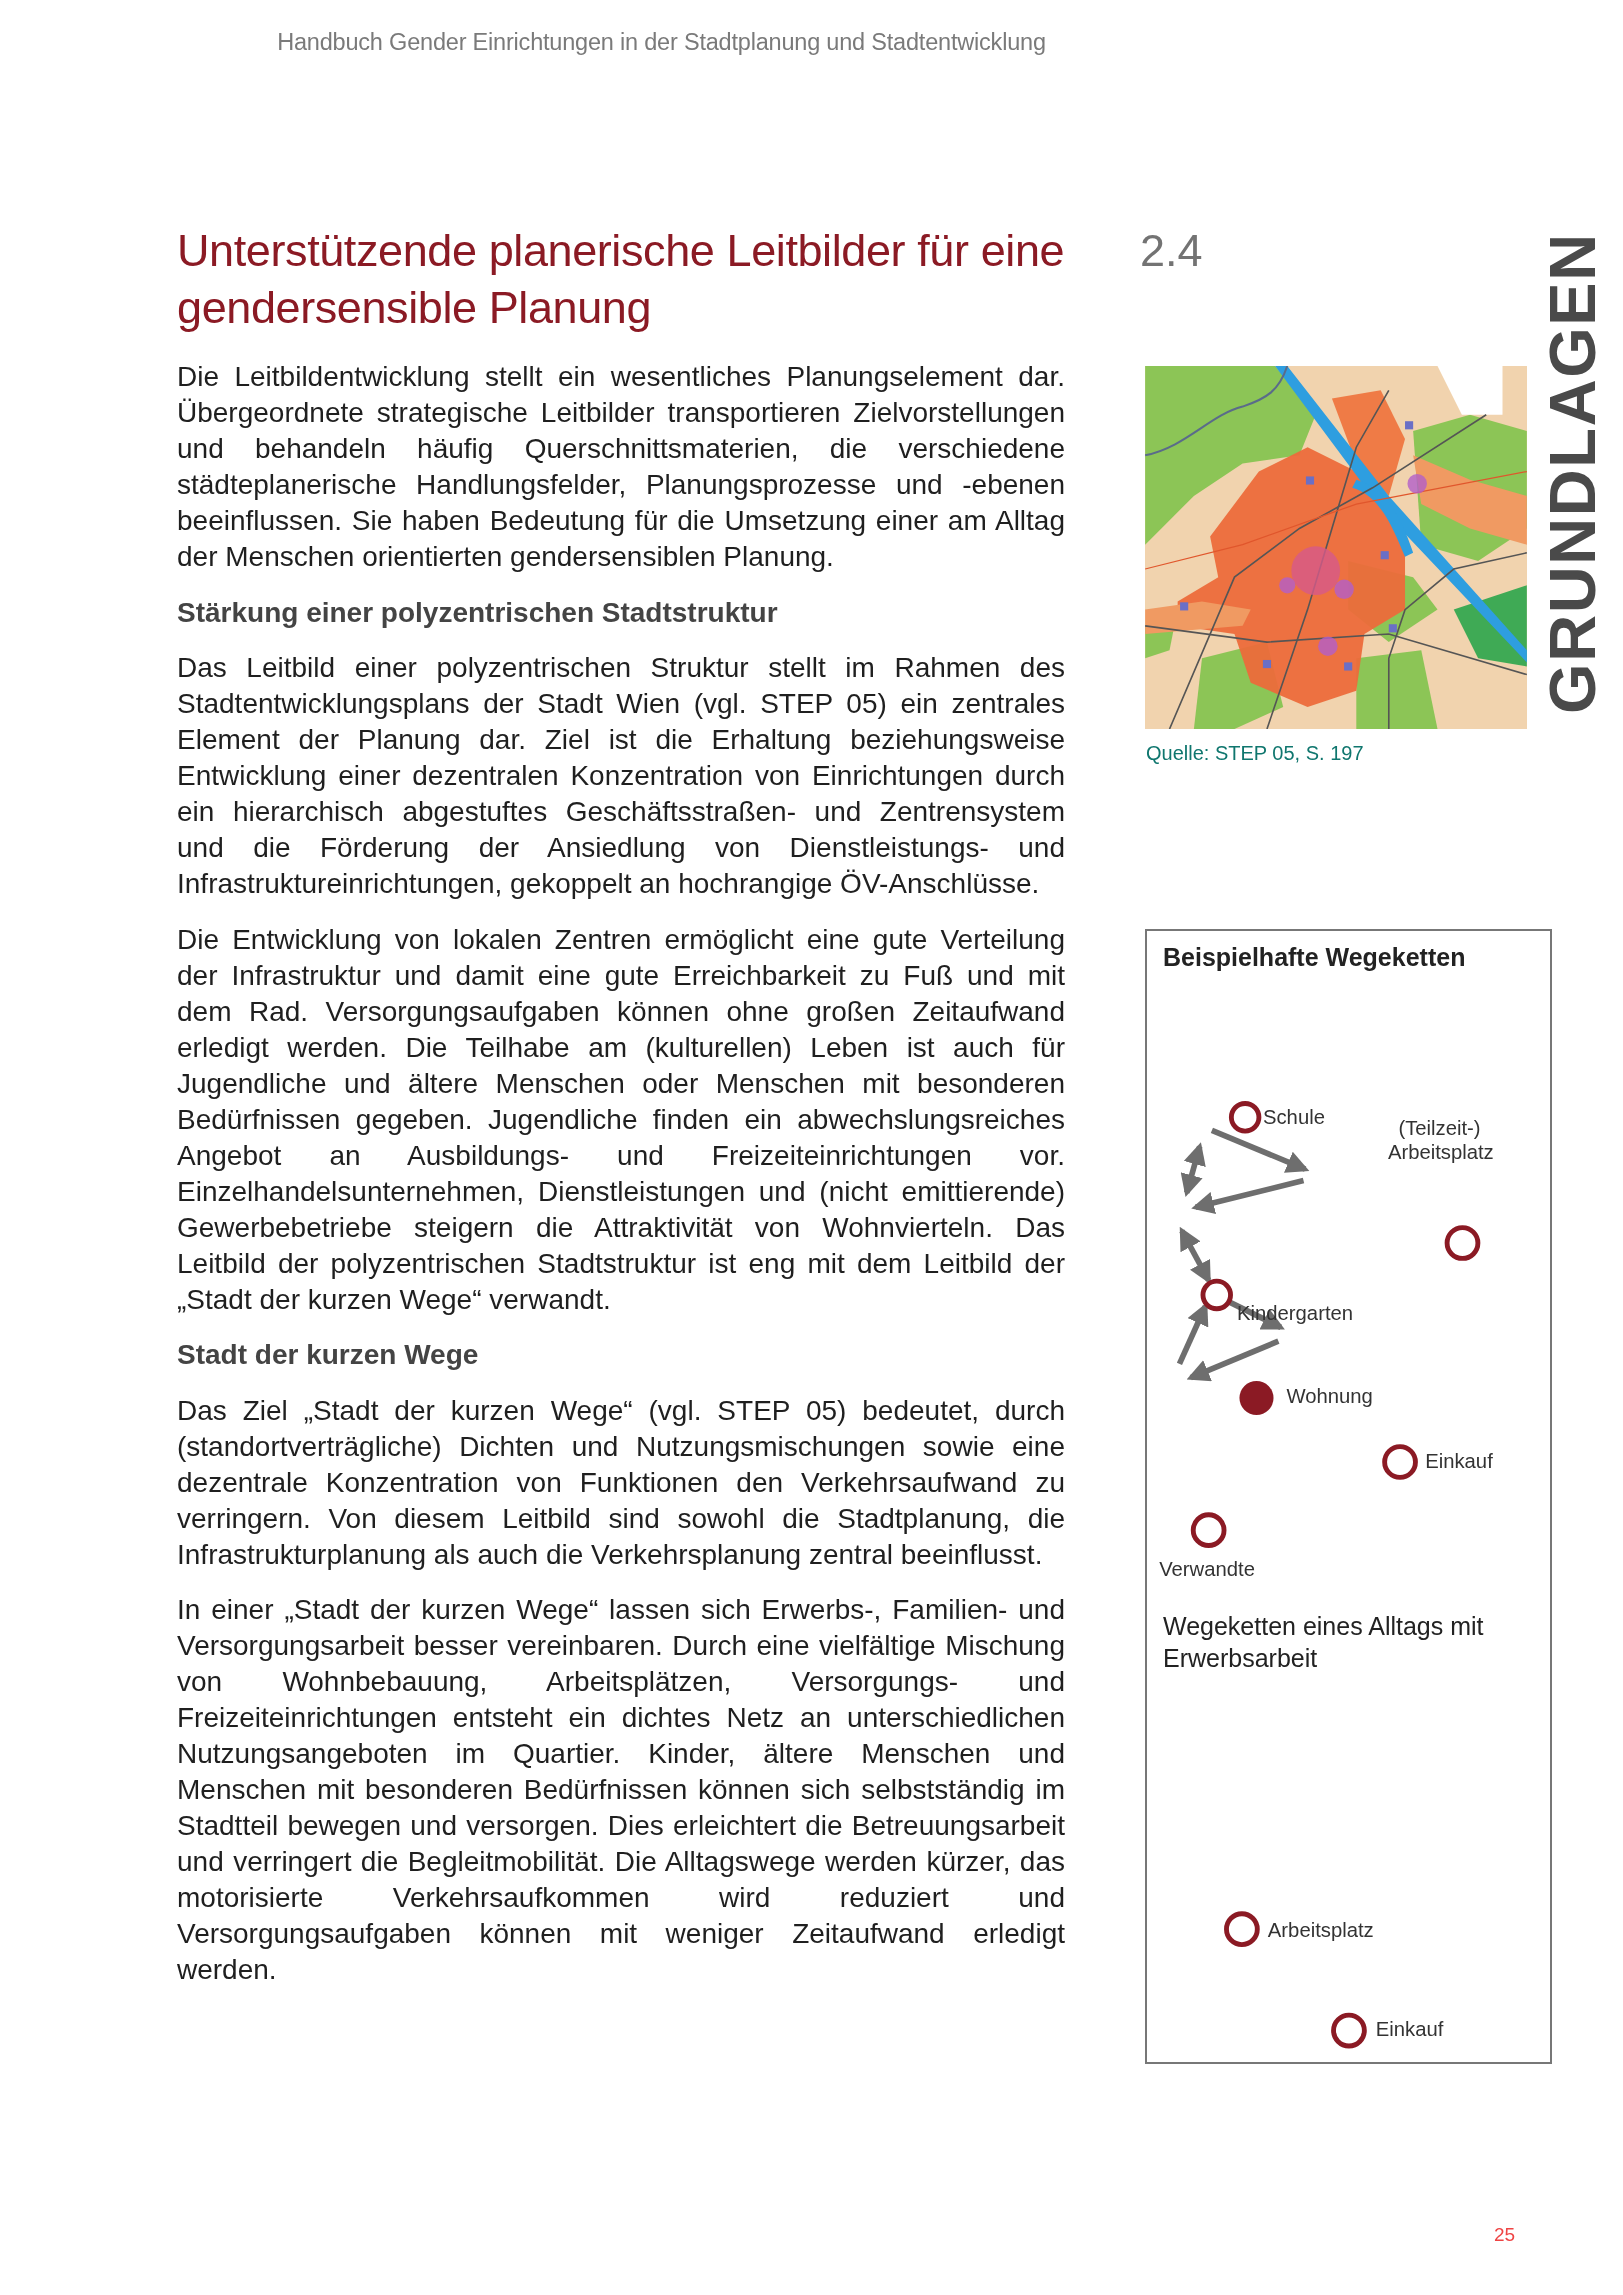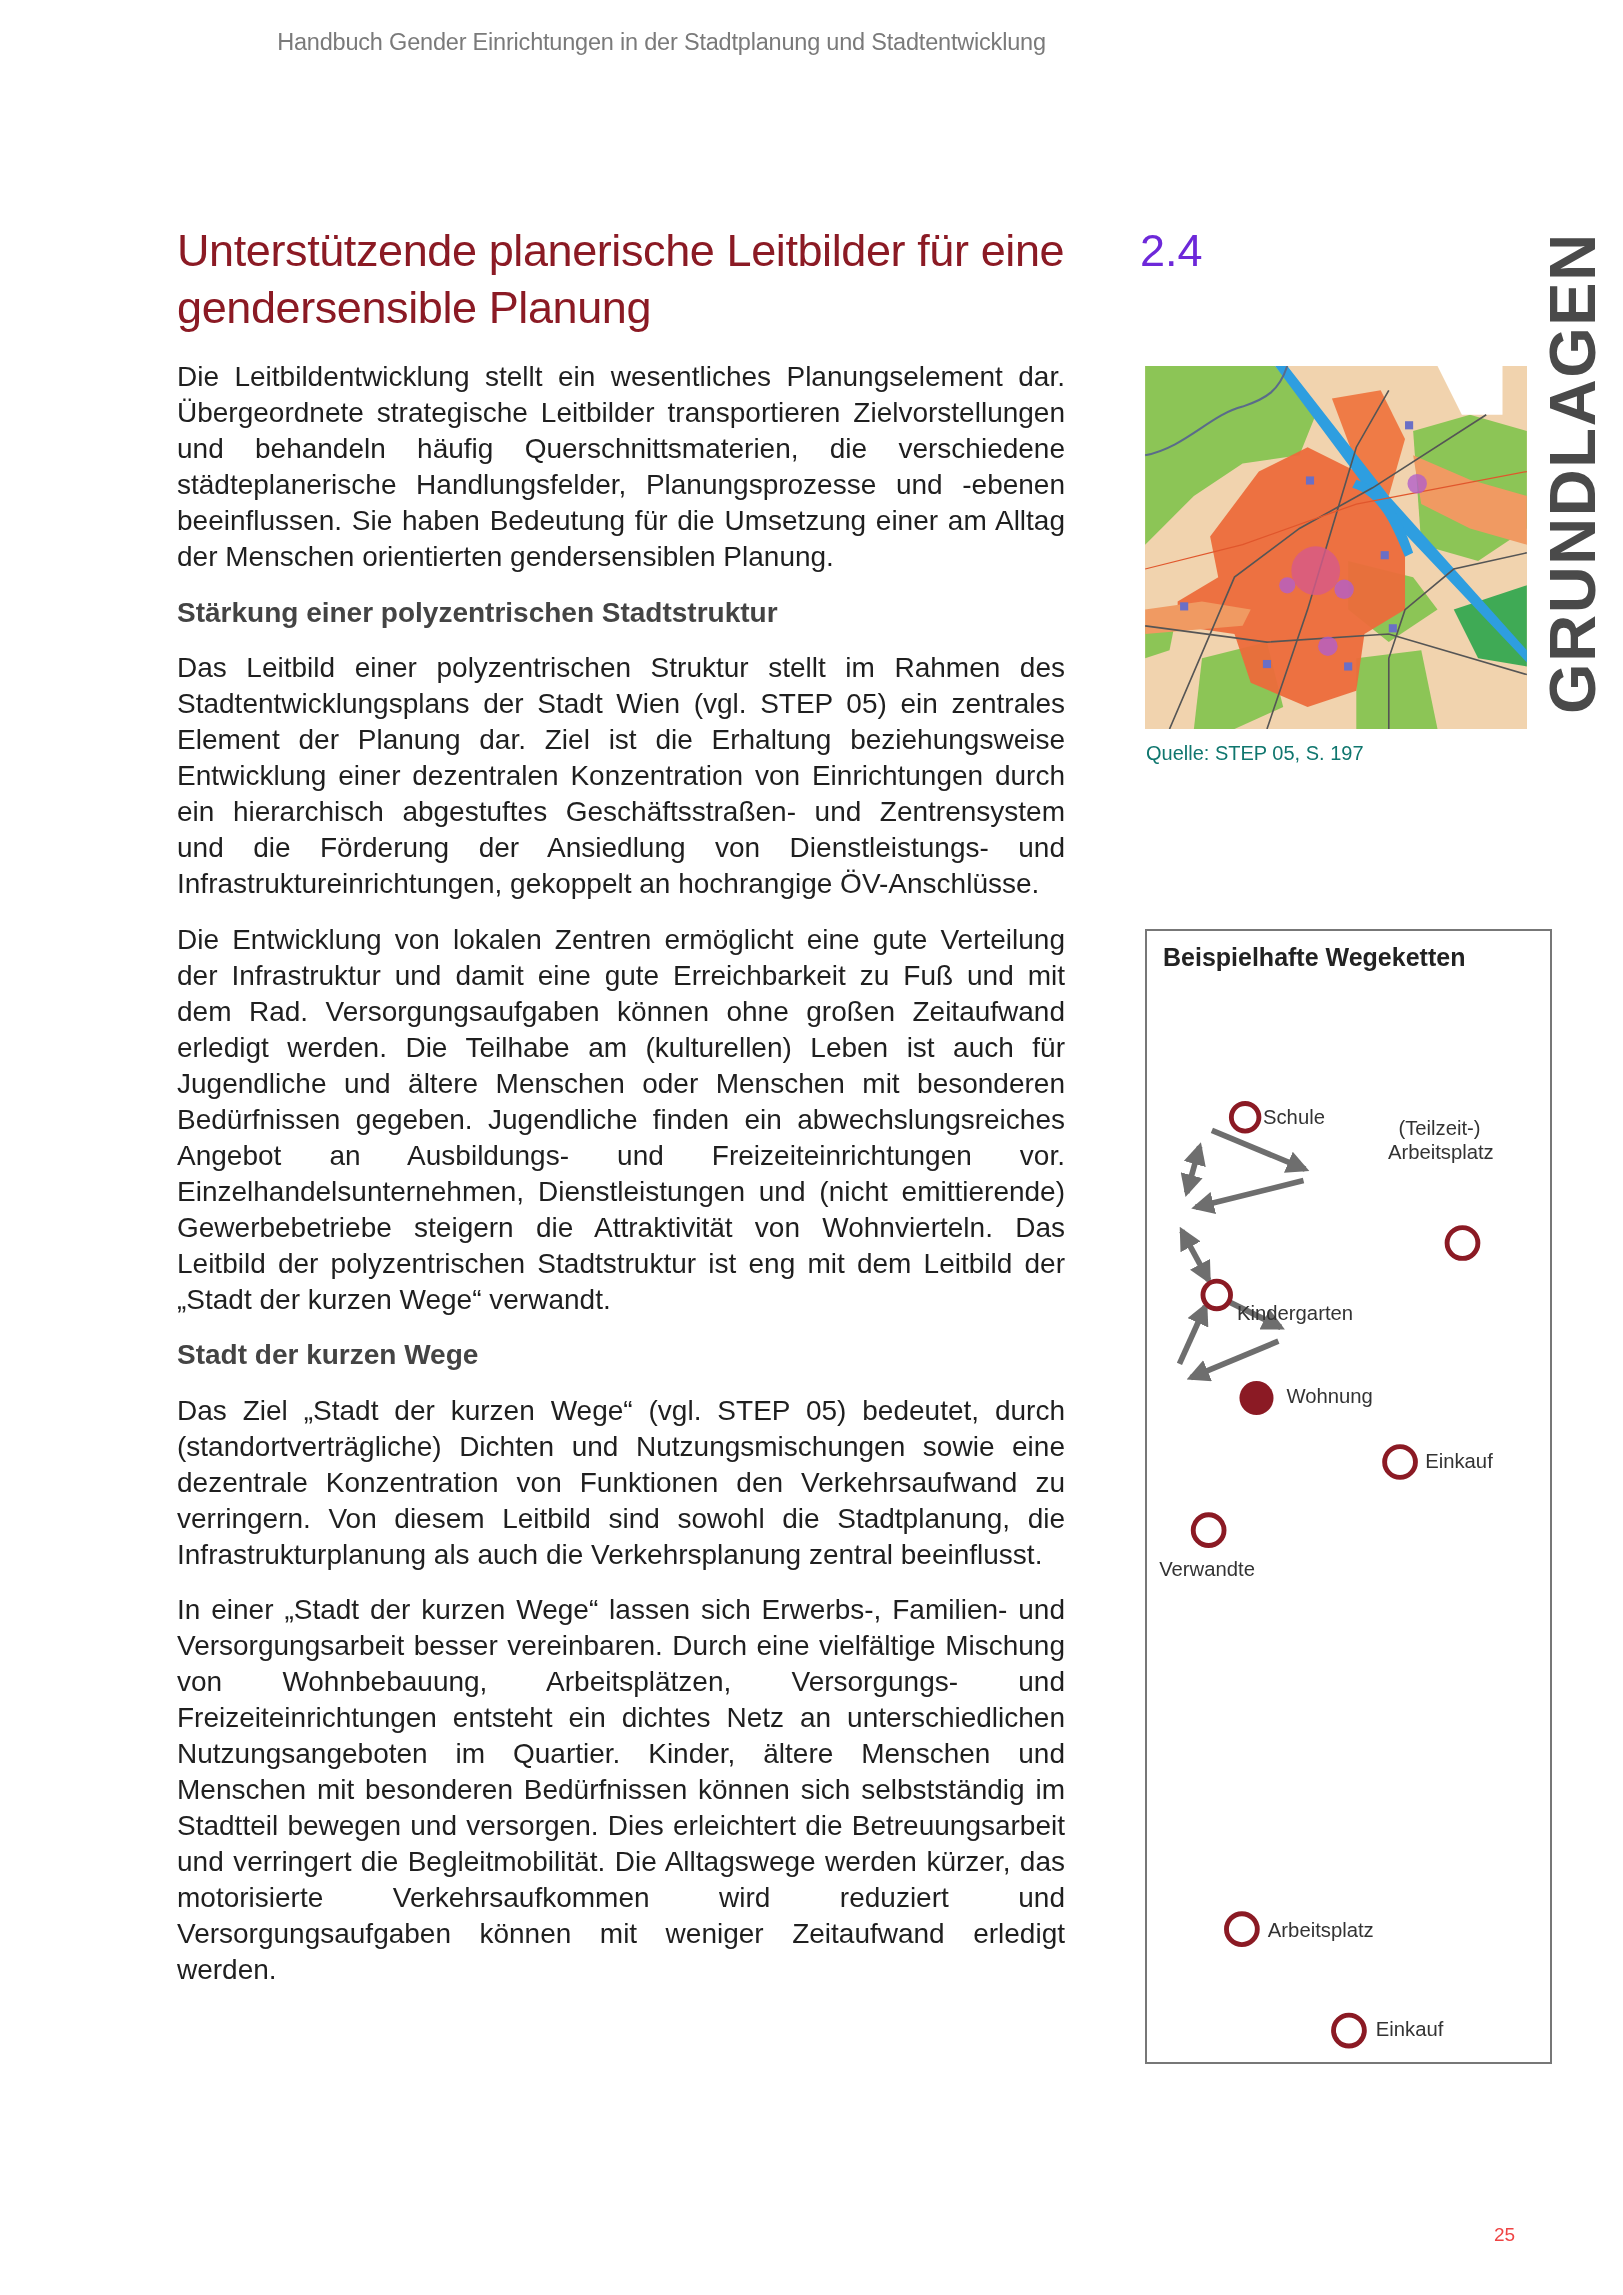--- a/index.html
+++ b/index.html
@@ -1,19 +1,19 @@
 <!DOCTYPE html>
 <html style="font-size:13px"><head>
 <meta charset="utf-8">
 <style>
   html, body { margin: 0; padding: 0; background: #ffffff; }
   body { width: 1623px; height: 2295px; position: relative; overflow: hidden; font-family: "Liberation Sans", sans-serif; color: #2a2a2a; }
   .running-header { position: absolute; left: 0; width: 1323px; top: 29px; text-align: center; font-size: 23.5px; color: #7a7a7a; letter-spacing: -0.2px; }
   .title { position: absolute; left: 177px; top: 222px; width: 925px; font-size: 45px; line-height: 57px; color: #8b1a24; font-weight: normal; margin: 0; letter-spacing: -0.4px; }
-  .section-number { position: absolute; left: 1140px; top: 222px; font-size: 45px; line-height: 57px; color: #6d28d9; }
+  .section-number { position: absolute; left: 1140px; top: 222px; font-size: 45px; line-height: 57px; color: #737373; }
   .side-tab { position: absolute; left: 1532px; top: 714px; transform-origin: 0 0; transform: rotate(-90deg); font-size: 65px; font-weight: bold; color: #4a4a4a; letter-spacing: 1.6px; white-space: nowrap; line-height: 81px; }
   .main { position: absolute; left: 177px; top: 359px; width: 888px; font-size: 28px; line-height: 36px; color: #1f1f1f; }
   .main p { margin: 0 0 19.5px 0; text-align: justify; }
   .main h3 { font-size: 28px; font-weight: bold; color: #444; margin: 0 0 19.5px 0; line-height: 36px; }
   .map { position: absolute; left: 1145px; top: 366px; width: 382px; height: 363px; overflow: hidden; background: #f1d2ad; }
   .caption { position: absolute; left: 1146px; top: 737px; width: 390px; font-size: 24px; line-height: 32px; color: #2a2a2a; }
   .source { font-size: 20px; color: #0f766e; line-height: 32px; }
   .box { position: absolute; left: 1145px; top: 929px; width: 407px; height: 1135px; border: 2.4px solid #777; box-sizing: border-box; }
   .box-title { position: absolute; left: 16px; top: 12px; font-size: 25px; font-weight: bold; color: #222; }
   .box-sub { position: absolute; left: 16px; font-size: 25px; line-height: 32px; color: #222; width: 349px; }
@@ -78,20 +78,21 @@
     <rect x="290" y="228" width="10" height="10" fill="#6a6fc6"></rect>
   </svg>
 </div>
 
 <div class="caption">
   <div class="source">Quelle: STEP 05, S. 197</div>
 </div>
 
 <div class="box">
   <div class="box-title">Beispielhafte Wegeketten</div>
+  <div class="box-sub" style="top:679px;">Wegeketten eines Alltags mit Erwerbsarbeit</div>
 
   <svg class="diag" width="382" height="1135" viewBox="0 0 471 1398">
     <defs>
       <marker id="ah" viewBox="0 0 10 10" refX="8" refY="5" markerWidth="4" markerHeight="4" orient="auto-start-reverse">
         <path d="M0 0 L10 5 L0 10 Z" fill="#6e6e6e"></path>
       </marker>
     </defs>
 
     <line x1="80" y1="245" x2="195" y2="293" stroke="#6e6e6e" stroke-width="7" marker-end="url(#ah)"></line>
     <line x1="193" y1="307" x2="60" y2="340" stroke="#6e6e6e" stroke-width="7" marker-end="url(#ah)"></line>

